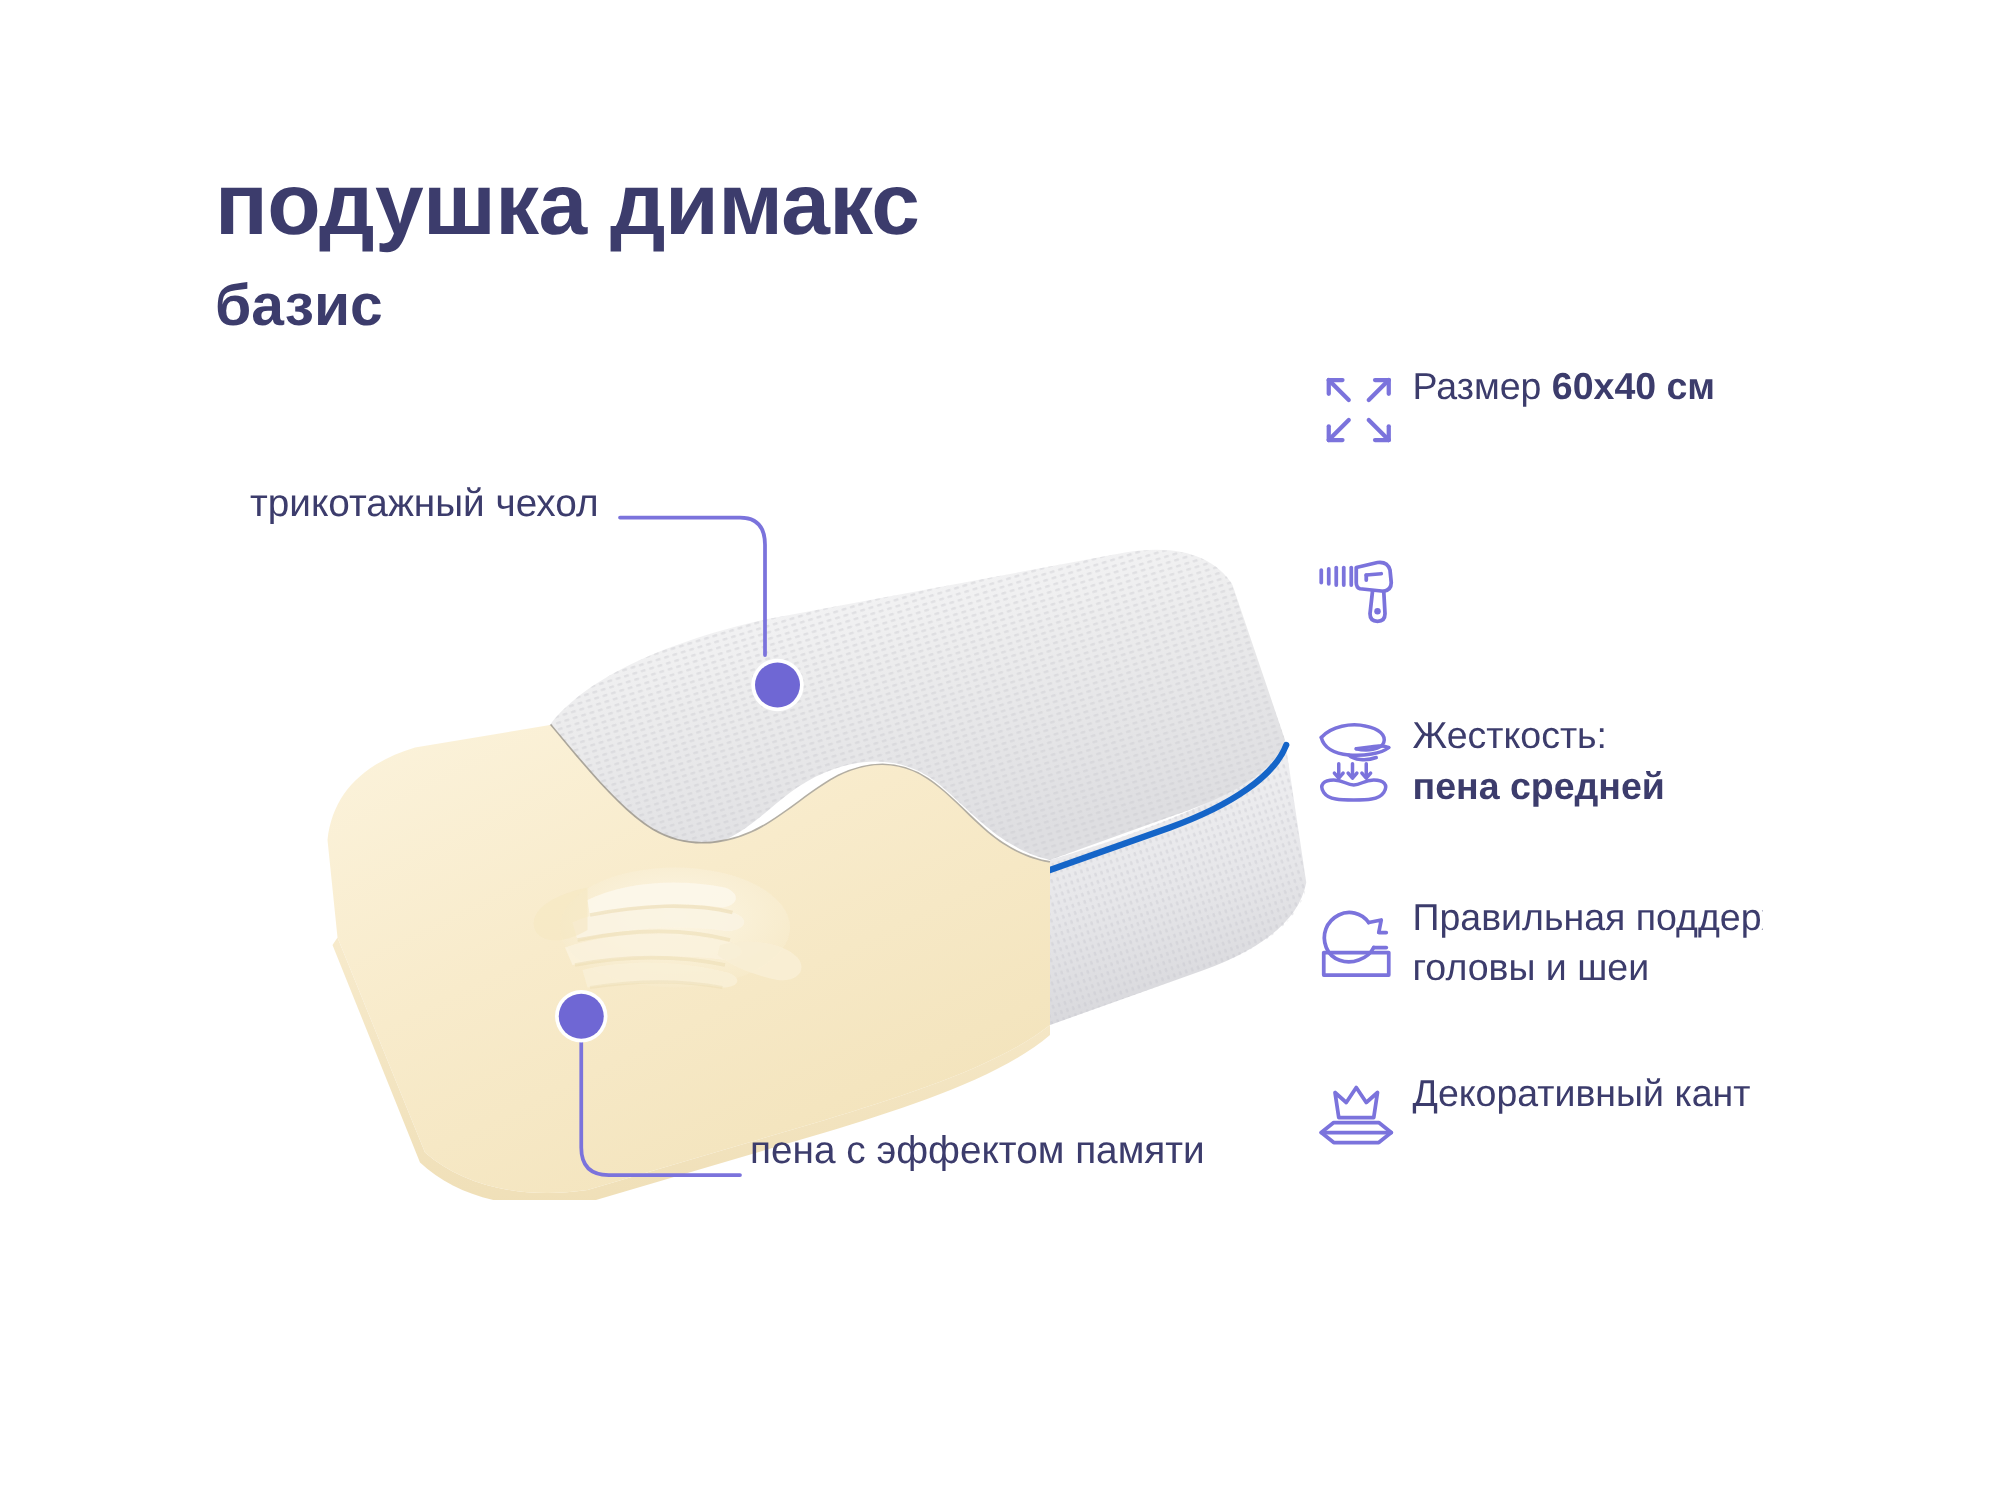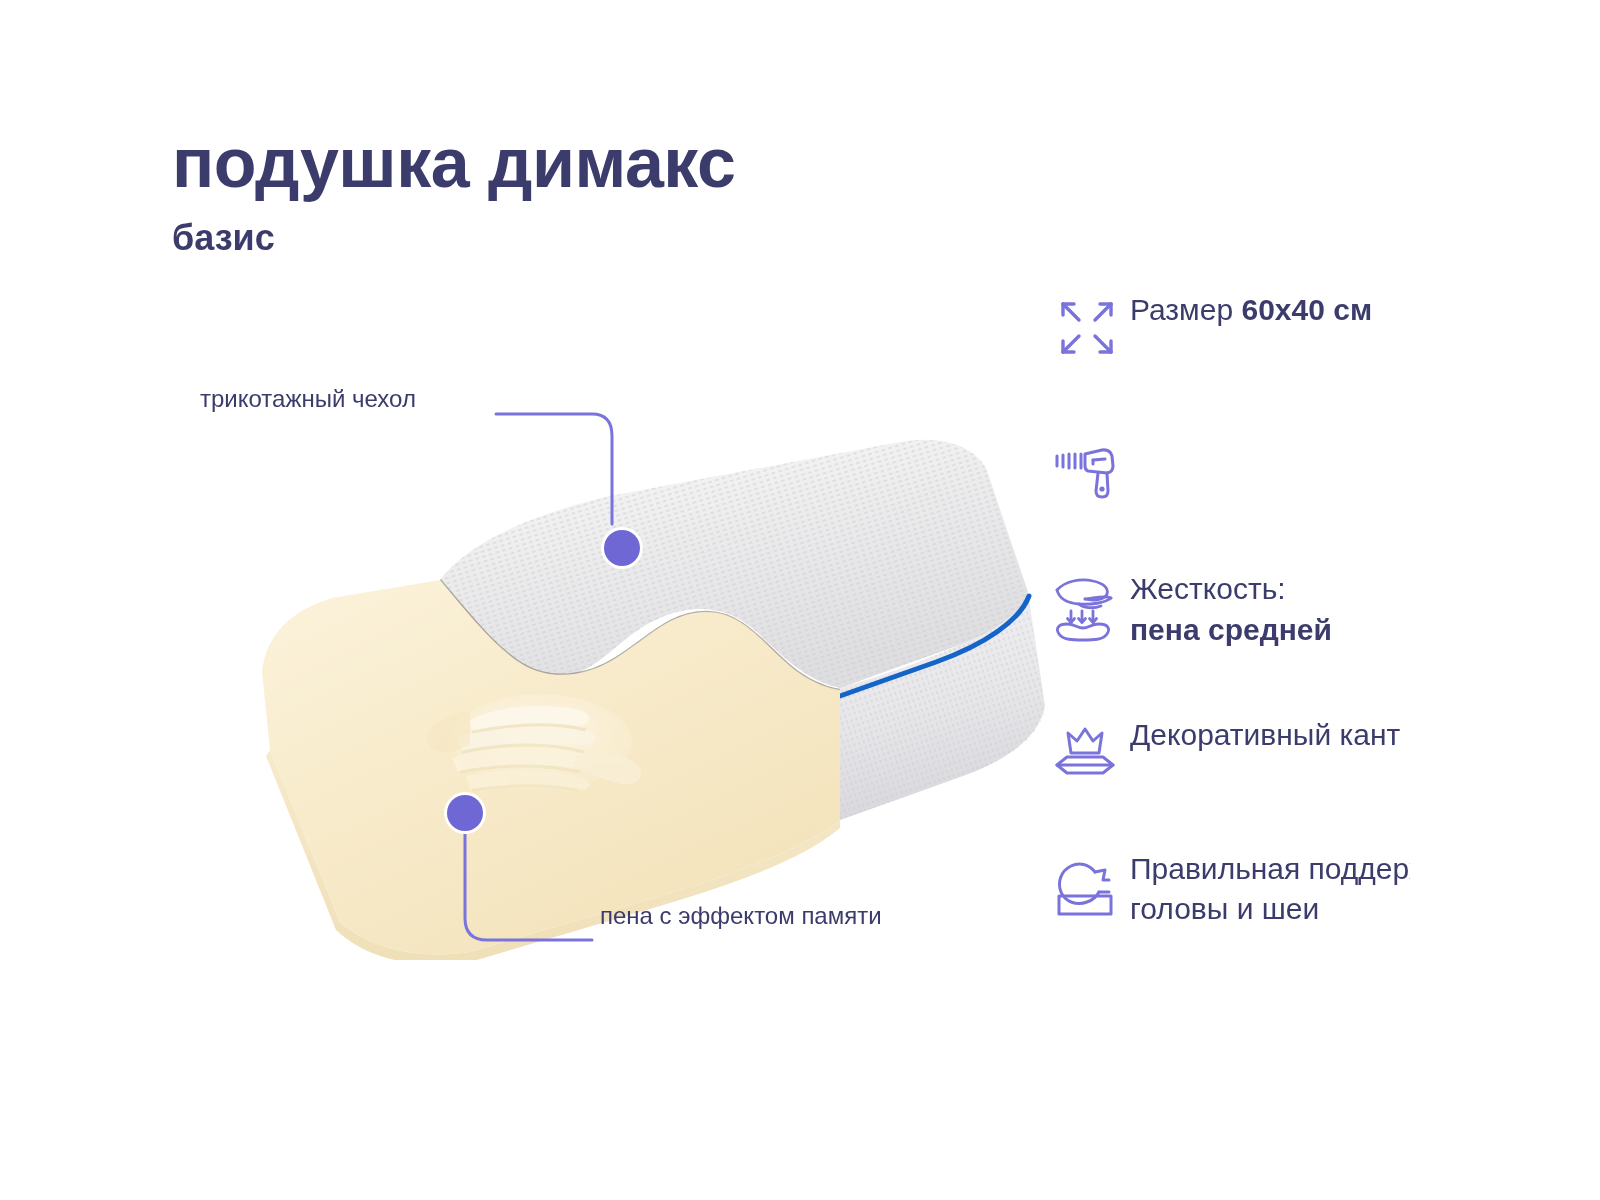--- a/index.html
+++ b/index.html
@@ -26,41 +26,41 @@
   }
   .title-main {
     font-size: 70px;
     font-weight: 700;
     color: #3c3c6c;
     letter-spacing: -0.5px;
     line-height: 1.0;
     white-space: nowrap;
   }
   .title-sub {
-    font-size: 36px;
+    font-size: 47px;
     font-weight: 700;
     color: #3c3c6c;
     line-height: 1.0;
     margin-top: 22px;
   }
 
   
   .pillow-stage {
     position: absolute;
     left: 140px;
     top: 420px;
     width: 920px;
     height: 540px;
   }
   .pillow-svg { display: block; }
 
   
   .callout-label {
     position: absolute;
-    font-size: 24px;
+    font-size: 31px;
     font-weight: 400;
     color: #3c3c6c;
     line-height: 1.30;
   }
   #callout-cover-label {
     left: 200px;
     top: 383px;
     width: 330px;
   }
   #callout-foam-label {
@@ -399,50 +399,50 @@
                      C 54 68, 44 68, 34 68 C 24 68, 14 68, 10 62 Z"></path>
           </g>
         </svg>
       </div>
       <div class="feature-text">
         <div>Жесткость:</div>
         <div><b>пена средней</b></div>
       </div>
     </div>
 
+    <div class="feature" id="feature-support">
+      <div class="feature-icon">
+        <svg width="76" height="72" viewBox="0 0 76 72">
+          <g stroke="#7b73dc" stroke-width="3" stroke-linecap="round" stroke-linejoin="round" fill="none">
+
+            <path d="M 46 20 C 40 12, 30 10, 22 14
+                     C 12 19, 8 30, 12 40
+                     C 16 50, 28 54, 38 50
+                     C 44 48, 48 44, 50 40"></path>
+
+            <path d="M 46 20 L 56 18 L 54 28 L 60 28"></path>
+
+            <path d="M 50 40 L 60 40"></path>
+
+            <path d="M 10 44 L 62 44 L 62 62 L 10 62 Z"></path>
+          </g>
+        </svg>
+      </div>
+      <div class="feature-text">Правильная поддержка для головы и шеи</div>
+    </div>
+
     <div class="feature" id="feature-piping">
       <div class="feature-icon">
         <svg width="76" height="66" viewBox="0 0 76 66">
           <g stroke="#7b73dc" stroke-width="3" stroke-linecap="round" stroke-linejoin="round" fill="none">
 
             <path d="M 22 32 L 19 12 L 28 20 L 36 8 L 44 20 L 53 12 L 50 32 Z"></path>
 
             <path d="M 8 44 L 18 36 L 54 36 L 64 44 L 54 52 L 18 52 Z"></path>
             <path d="M 8 44 L 64 44"></path>
           </g>
         </svg>
       </div>
       <div class="feature-text">Декоративный кант</div>
     </div>
 
-    <div class="feature" id="feature-support">
-      <div class="feature-icon">
-        <svg width="76" height="72" viewBox="0 0 76 72">
-          <g stroke="#7b73dc" stroke-width="3" stroke-linecap="round" stroke-linejoin="round" fill="none">
-
-            <path d="M 46 20 C 40 12, 30 10, 22 14
-                     C 12 19, 8 30, 12 40
-                     C 16 50, 28 54, 38 50
-                     C 44 48, 48 44, 50 40"></path>
-
-            <path d="M 46 20 L 56 18 L 54 28 L 60 28"></path>
-
-            <path d="M 50 40 L 60 40"></path>
-
-            <path d="M 10 44 L 62 44 L 62 62 L 10 62 Z"></path>
-          </g>
-        </svg>
-      </div>
-      <div class="feature-text">Правильная поддержка для головы и шеи</div>
-    </div>
-
   </div>
 </div>
 
 </body></html>

